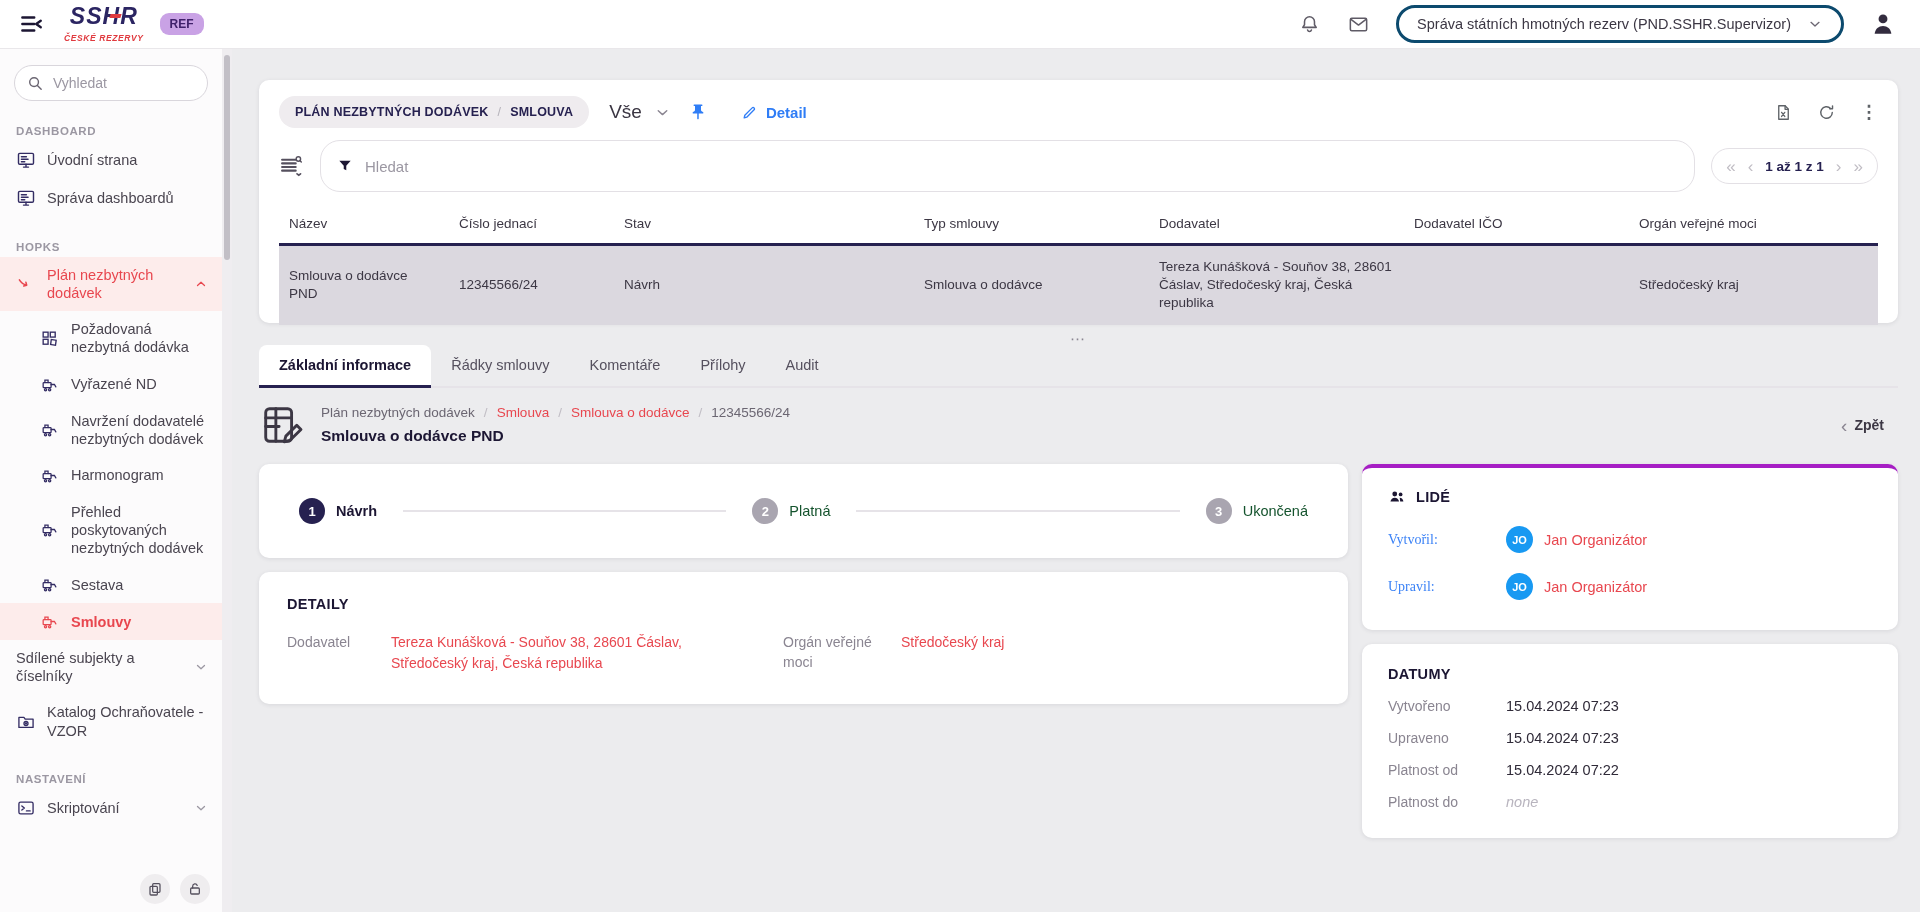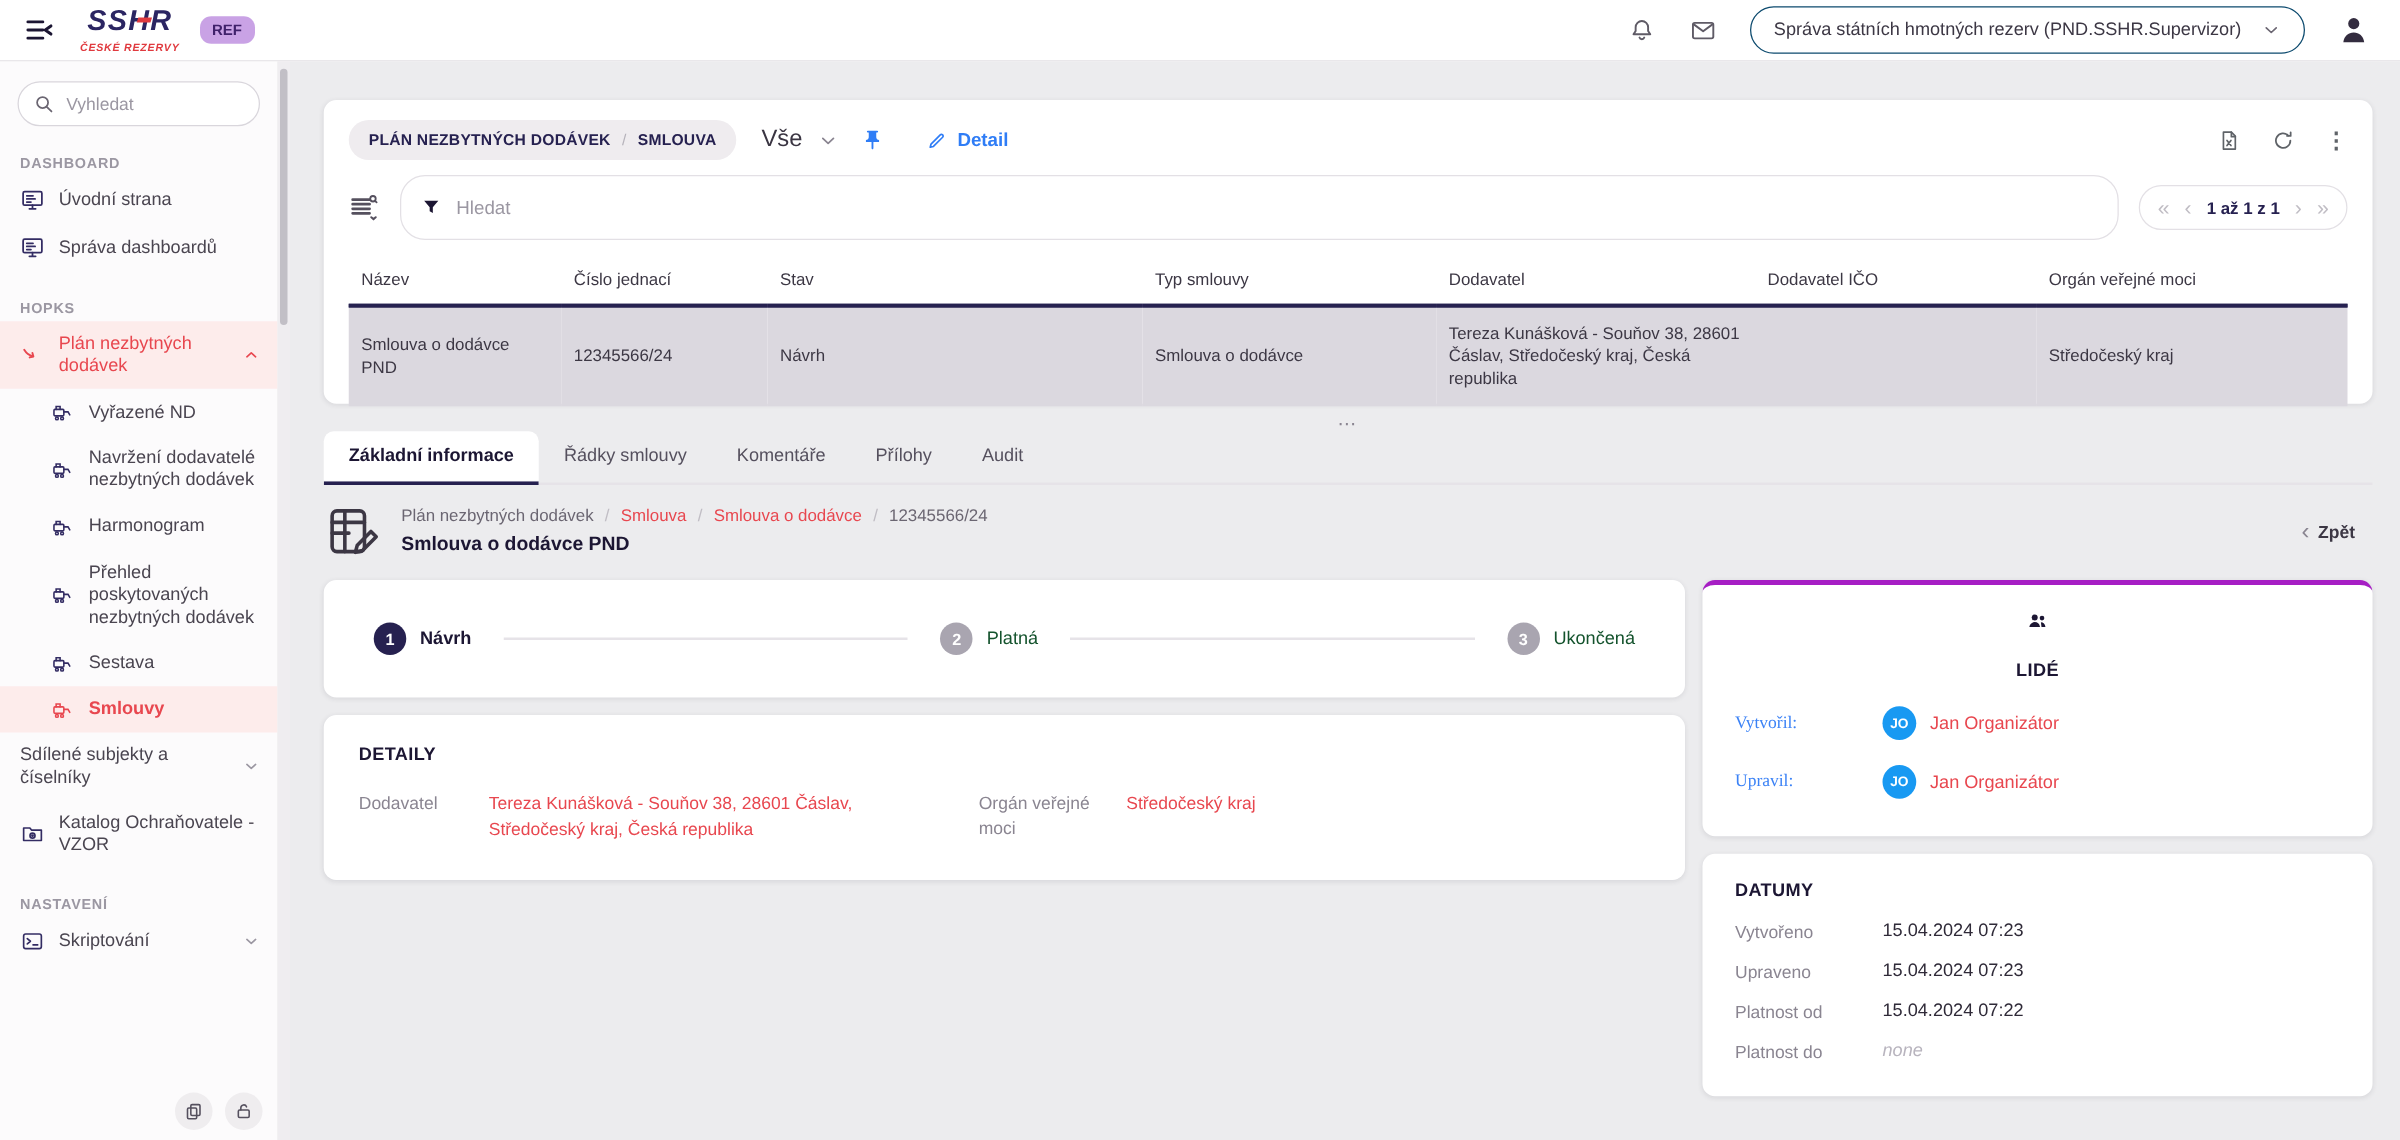--- a/index.html
+++ b/index.html
@@ -10,21 +10,21 @@
   
   .header { height:49px; background:#fff; border-bottom:1px solid #e9e7ea; display:flex; align-items:center; padding:0 24px 0 18px; position:relative; z-index:5; }
   .menu-btn { color:#1c1633; cursor:pointer; }
   .logo { display:flex; flex-direction:column; align-items:center; margin-left:20px; line-height:1; }
   .logo-main { position:relative; font-size:23px; font-weight:800; font-style:italic; letter-spacing:1px; color:#2b2562; }
   .logo-main::after { content:""; position:absolute; width:11px; height:4px; background:#e03a3f; right:17px; top:9px; transform:skewX(-18deg); }
   .logo-sub { font-size:8.5px; font-weight:700; font-style:italic; color:#e03a3f; letter-spacing:.6px; margin-top:6px; }
   .badge-ref { margin-left:16px; background:#c9a2e5; color:#40216b; font-size:12px; font-weight:700; padding:4px 10px; border-radius:9px; }
   .header-right { margin-left:auto; display:flex; align-items:center; gap:26px; }
   .hicon { color:#5f5b66; cursor:pointer; }
-  .role-pill { display:flex; align-items:center; gap:16px; border:1px solid #0c4a6e; border-radius:19px; height:38px; padding:0 18px; font-size:14.5px; color:#3c3744; cursor:pointer; }
+  .role-pill { display:flex; align-items:center; gap:16px; border:3px solid #0c4a6e; border-radius:19px; height:38px; padding:0 18px; font-size:14.5px; color:#3c3744; cursor:pointer; }
   .role-pill .chev { color:#6b6672; }
   .avatar-top { color:#332c3f; cursor:pointer; }
 
   
   .app { display:flex; height:863px; }
   .sidebar { width:222px; background:#fcfbfc; padding-top:10px; position:relative; flex:none; }
   .sb-scroll { width:10px; background:#efedf0; position:relative; flex:none; }
   .sb-thumb { position:absolute; top:6px; left:2px; width:6px; height:205px; background:#c2bfc6; border-radius:3px; cursor:pointer; }
 
   .sb-search { margin:6px 14px 4px; height:36px; border:1.5px solid #d9d6dc; border-radius:18px; display:flex; align-items:center; gap:9px; padding:0 12px; background:#fff; }
@@ -113,21 +113,21 @@
   .detaily-fields { display:flex; margin-top:20px; }
   .fld { display:flex; gap:26px; }
   .fld-label { color:#8a8591; font-size:14px; line-height:1.45; }
   .fld-value { color:#e8474f; font-size:14px; line-height:1.5; cursor:pointer; }
   .fld1 .fld-label { width:78px; flex:none; }
   .fld1 .fld-value { width:330px; }
   .fld2 { margin-left:62px; }
   .fld2 .fld-label { width:92px; flex:none; }
 
   .lide-card { border-top:4px solid #a61ec4; padding:20px 26px 30px; }
-  .lide-head { display:flex; align-items:center; gap:23px;flex-direction:column; }
+  .lide-head { display:flex; align-items:center; gap:10px; }
   .lide-head .picon { color:#1c1633; }
   .lide-row { display:flex; align-items:center; margin-top:20px; }
   .lide-label { width:118px; flex:none; font-size:14px; color:#3b82f6;font-family:Liberation Serif, serif; }
   .avatar-jo { width:27px; height:27px; border-radius:50%; background:#1899f2; color:#fff; font-size:11px; font-weight:700; display:flex; align-items:center; justify-content:center; flex:none; }
   .lide-name { margin-left:11px; color:#e8474f; font-size:14.5px; cursor:pointer; }
 
   .datumy-card { margin-top:14px; padding:22px 26px 28px; }
   .date-row { display:flex; align-items:center; margin-top:16px; }
   .date-label { width:118px; flex:none; font-size:14px; color:#8a8591; }
   .date-value { font-size:14.5px; color:#2f2a38; }
@@ -220,20 +220,31 @@
             <path d="M4.5 6.5c2.6 4.3 5.4 6.2 9.3 6.8"></path>
             <path d="M10.3 14.6l4-1-1.1-3.9"></path>
           </svg>
         </span>
       <span class="lbl">Plán nezbytných dodávek</span>
       <span class="chev">
           <svg width="14" height="14" viewBox="0 0 24 24" fill="none" stroke="currentColor" stroke-width="2.2" stroke-linecap="round" stroke-linejoin="round">
             <path d="M6 14.5l6-5.5 6 5.5"></path>
           </svg>
         </span>
+    </div>
+    <div class="sb-item sub">
+      <span class="nicon">
+          <svg width="19" height="19" viewBox="0 0 24 24" fill="none" stroke="currentColor" stroke-width="1.7">
+            <rect x="4" y="4" width="6.2" height="6.2"></rect>
+            <rect x="13" y="4" width="6.2" height="6.2"></rect>
+            <rect x="4" y="13" width="6.2" height="6.2"></rect>
+            <rect x="13.8" y="13.8" width="6.2" height="6.2" transform="rotate(8 17 17)"></rect>
+          </svg>
+        </span>
+      <span class="lbl">Požadovaná nezbytná dodávka</span>
     </div>
     <div class="sb-item sub">
       <span class="nicon">
           <svg width="19" height="19" viewBox="0 0 24 24" fill="none" stroke="currentColor" stroke-width="1.6" stroke-linecap="round">
             <rect x="4" y="9.5" width="10" height="6.5" rx="1"></rect>
             <circle cx="7" cy="18.6" r="1.4"></circle>
             <circle cx="12.2" cy="18.6" r="1.4"></circle>
             <path d="M14 12h4.2l1.8 3"></path>
             <path d="M6.2 9.5V6.5h4v3"></path>
           </svg>

